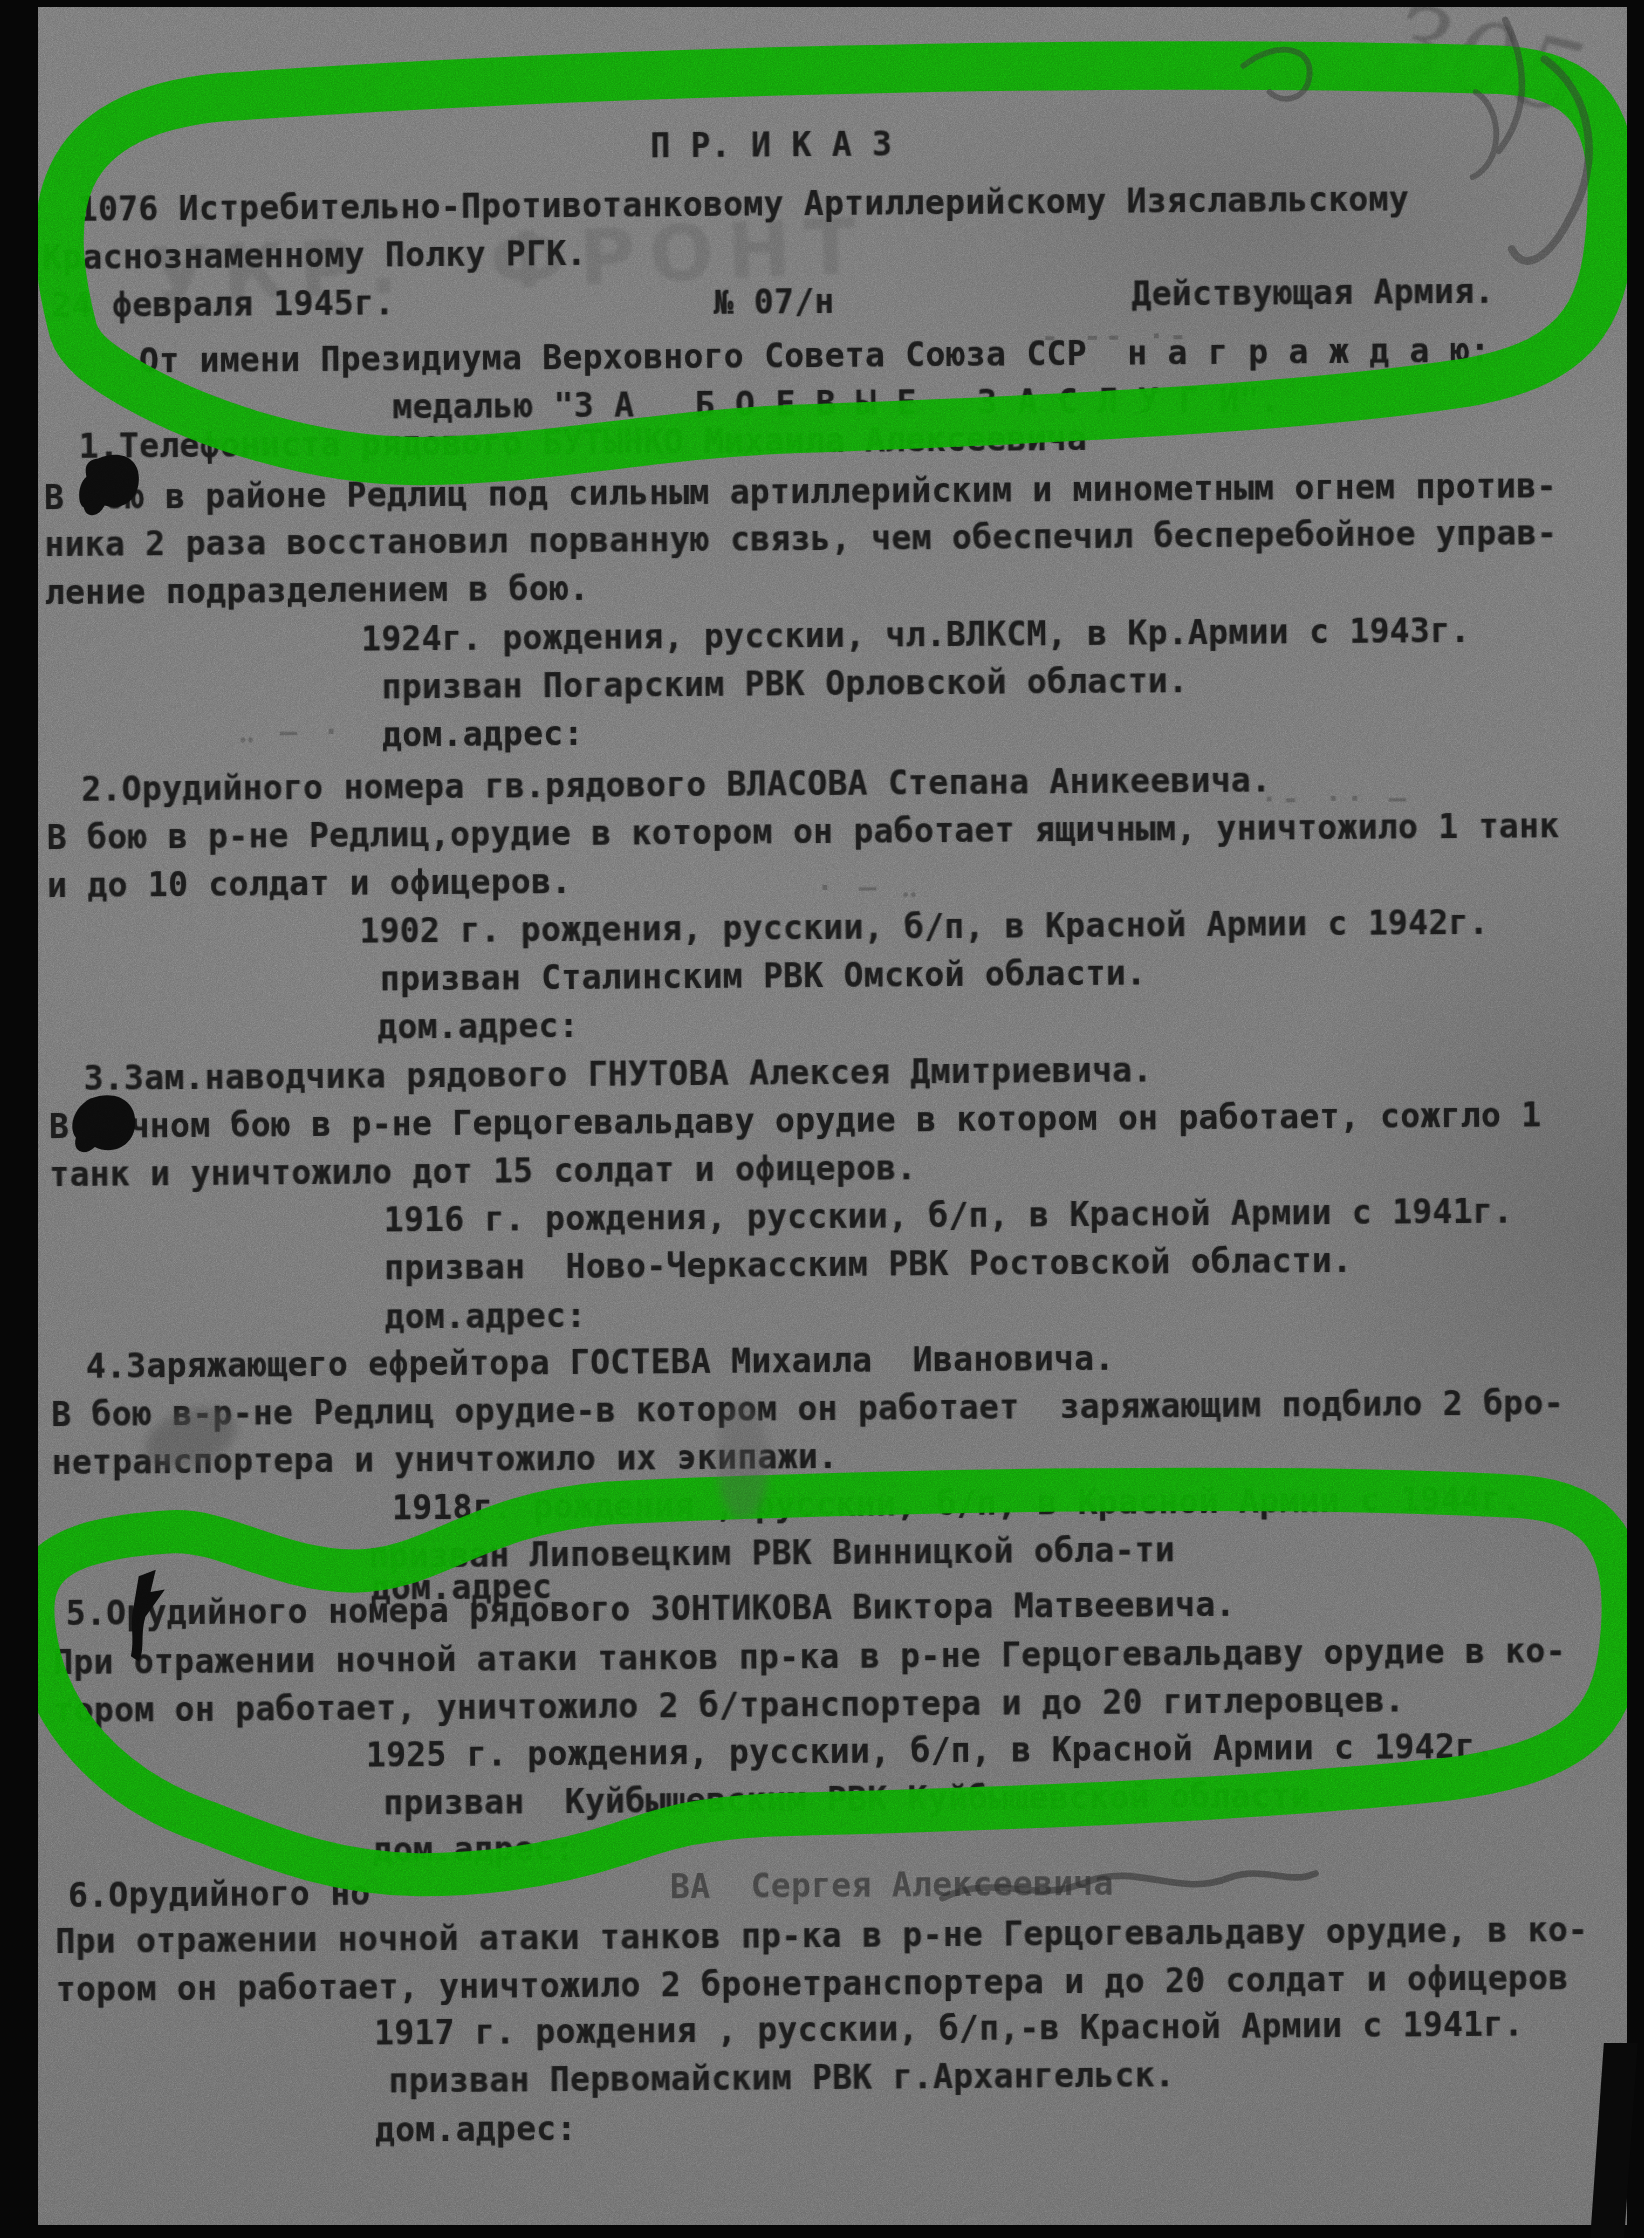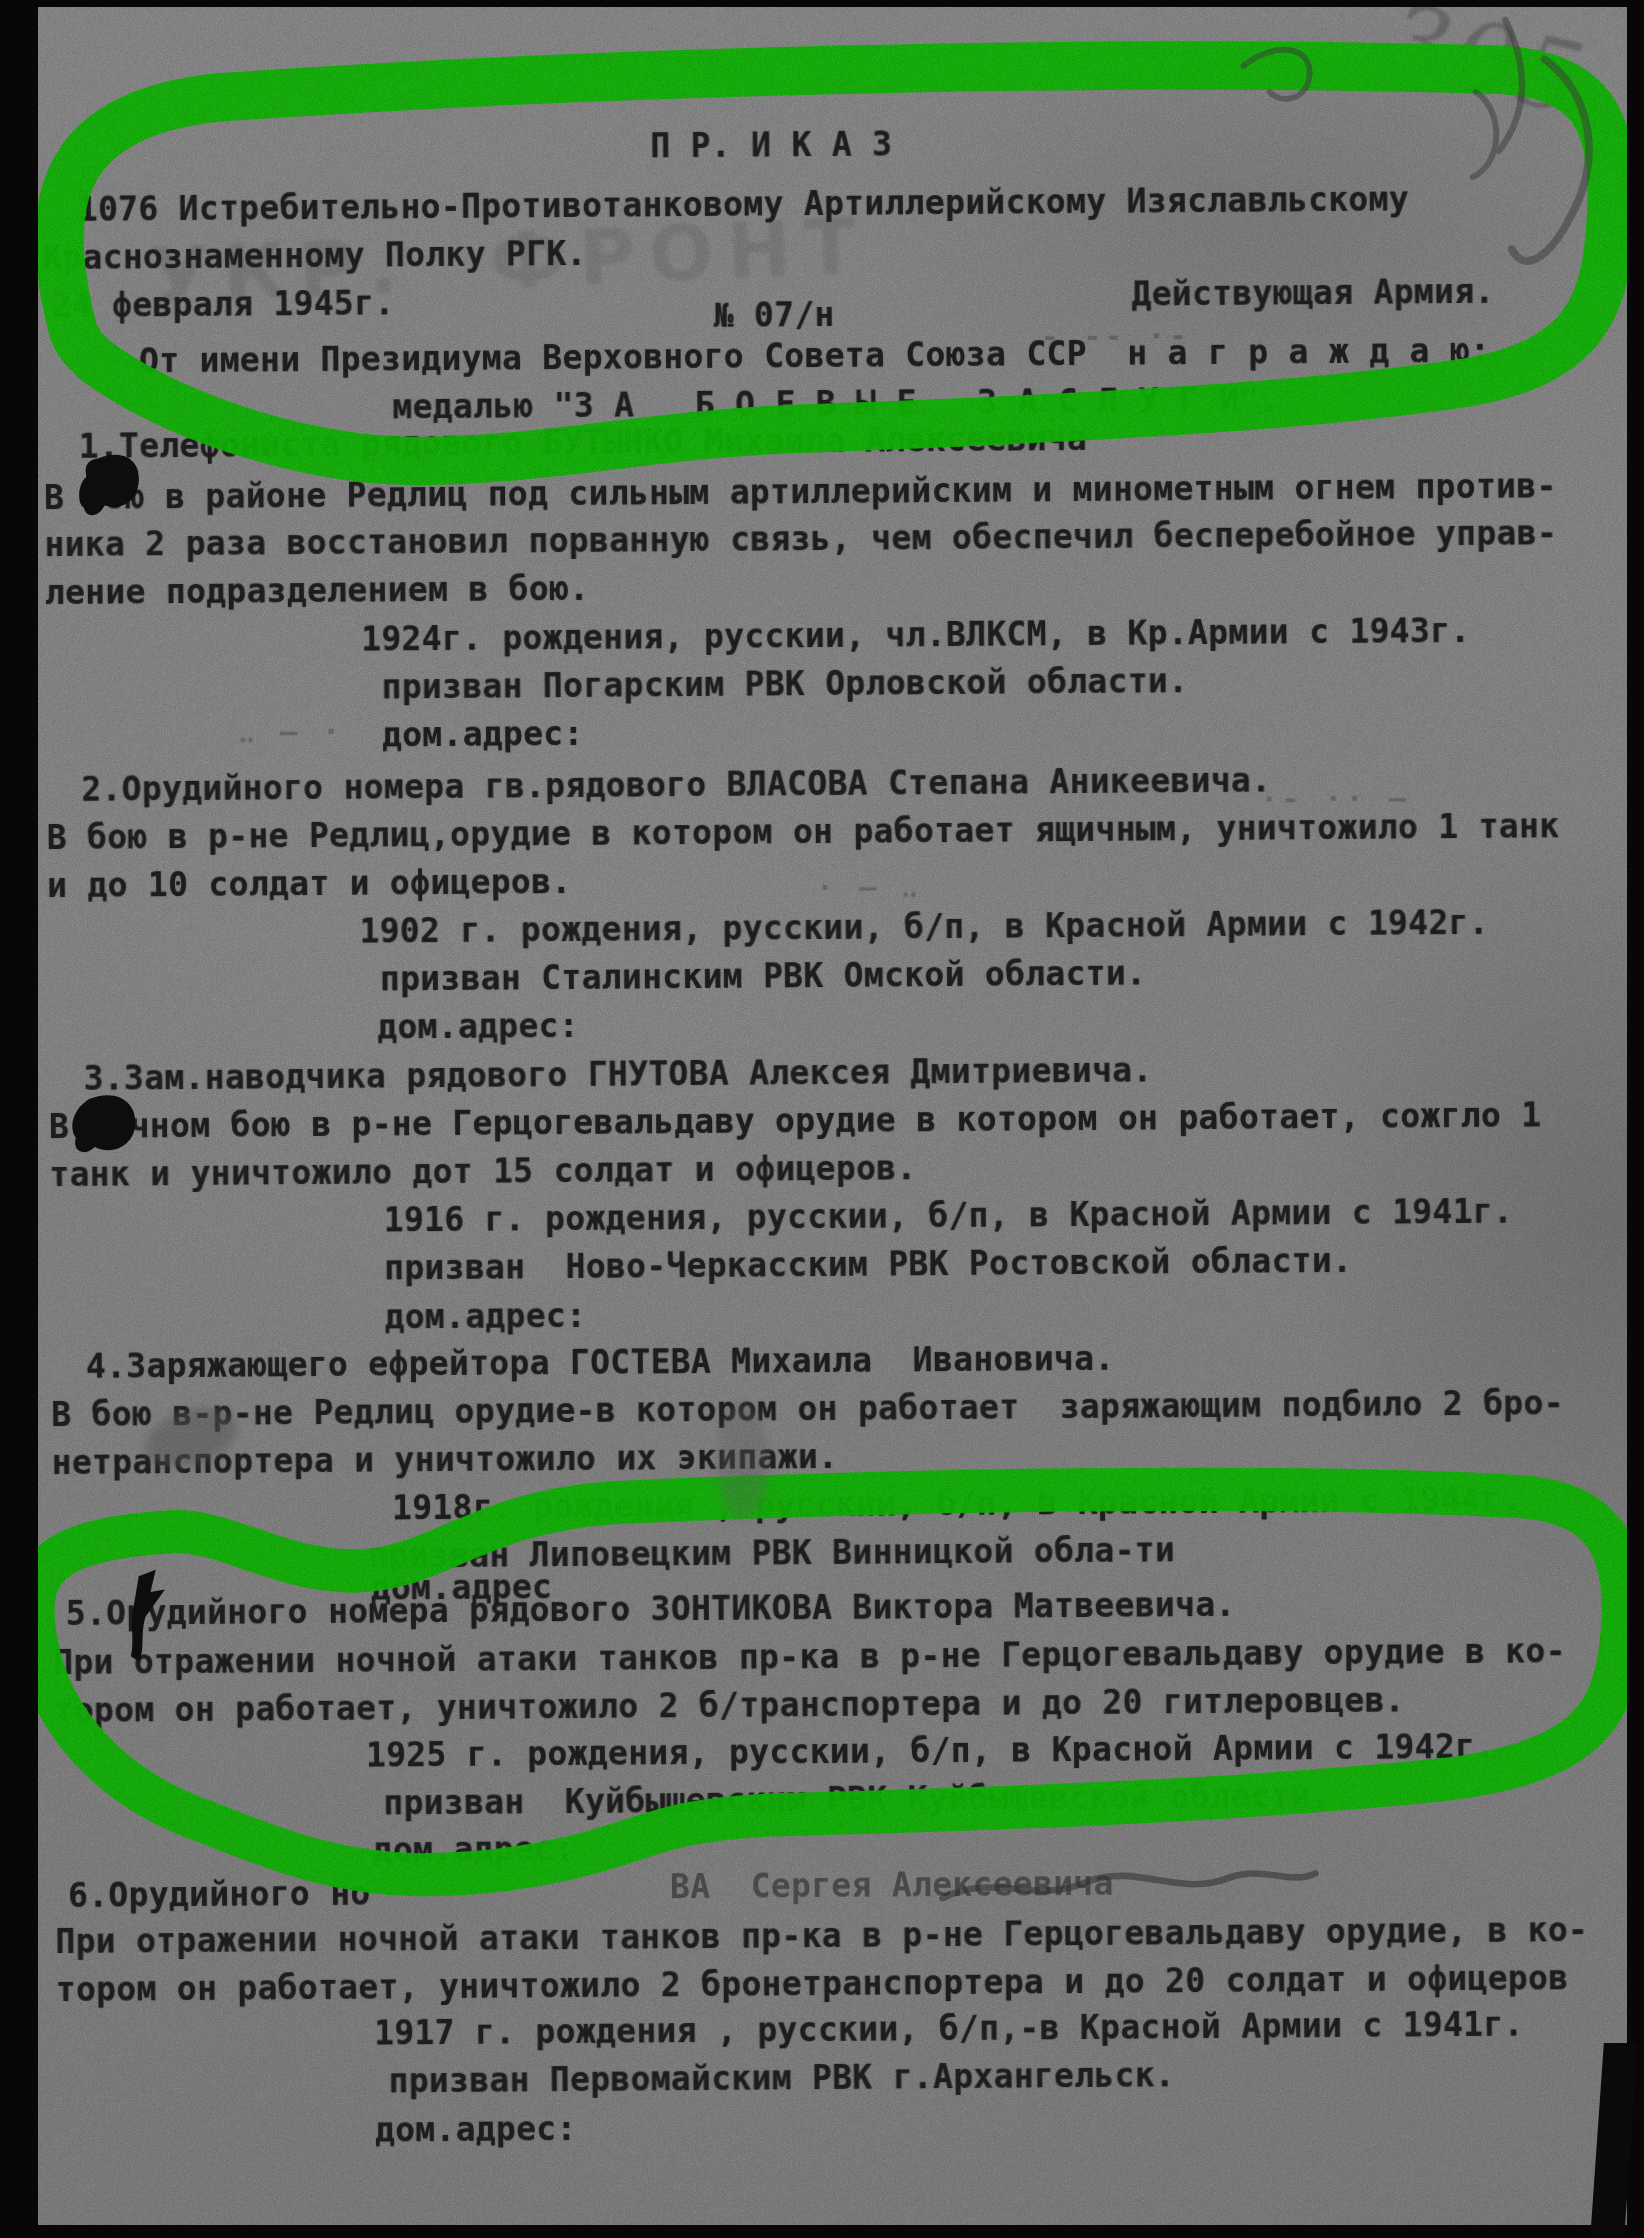--- a/index.html
+++ b/index.html
@@ -40,21 +40,21 @@
   <div class="paper"></div>
 
   <div class="content">
 
     <div class="stamp" style="left:157px;top:216px">УКР.  ФРОНТ</div>
 
     <div class="ln" style="left:658px;top:126px">П Р. И К А З</div>
     <div class="ln" style="left:85px;top:185px">1076 Истребительно-Противотанковому Артиллерийскому Изяславльскому</div>
     <div class="ln" style="left:49px;top:233px">Краснознаменному Полку РГК.</div>
     <div class="ln" style="left:58px;top:281px">24 февраля 1945г.</div>
-    <div class="ln" style="left:720px;top:296px">№ 07/н</div>
+    <div class="ln" style="left:720px;top:283px">№ 07/н</div>
     <div class="ln" style="left:1138px;top:278px">Действующая Армия.</div>
     <div class="ln" style="left:145px;top:337px">От имени Президиума Верховного Совета Союза ССР  н а г р а ж д а ю:</div>
     <div class="ln" style="left:398px;top:385px">медалью "З А   Б О Е В Ы Е   З А С Л У Г И".</div>
 
     <div class="ln" style="left:84px;top:422px">1.Телефониста рядового БУТЫНКО Михаила Алексеевича</div>
     <div class="ln" style="left:49px;top:473px">В бою в районе Редлиц под сильным артиллерийским и минометным огнем против-</div>
     <div class="ln" style="left:49px;top:520px">ника 2 раза восстановил порванную связь, чем обеспечил бесперебойное управ-</div>
     <div class="ln" style="left:49px;top:568px">ление подразделением в бою.</div>
     <div class="ln" style="left:365px;top:617px">1924г. рождения, русскии, чл.ВЛКСМ, в Кр.Армии с 1943г.</div>
     <div class="ln" style="left:385px;top:665px">призван Погарским РВК Орловской области.</div>

